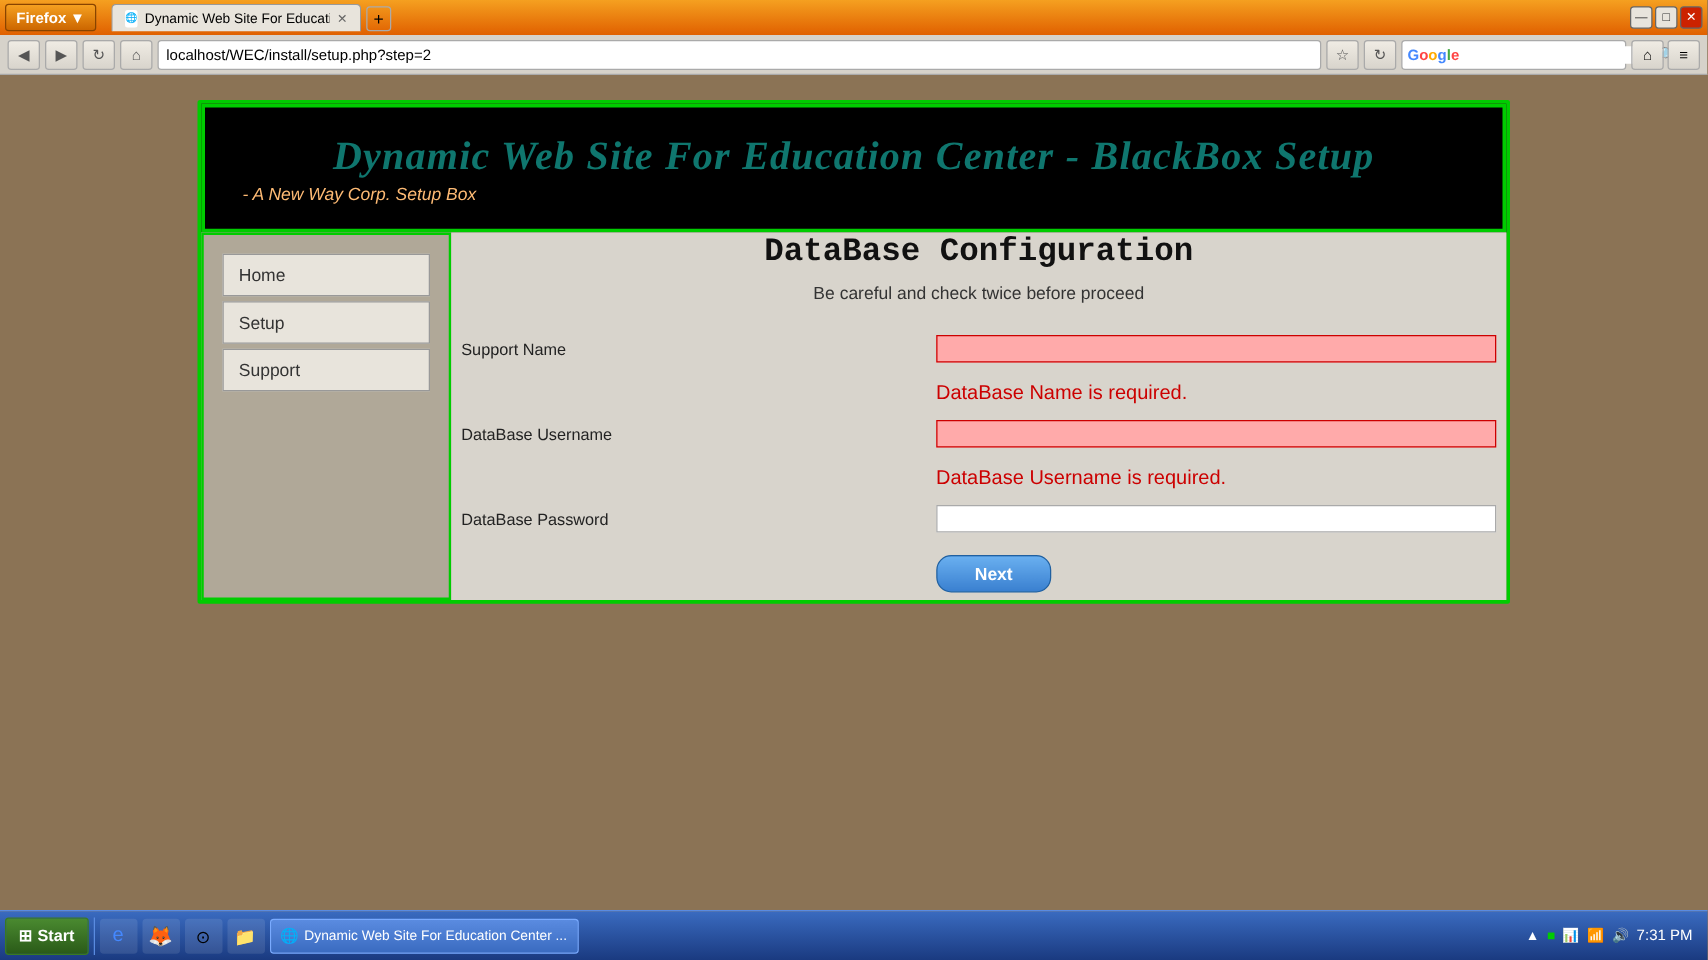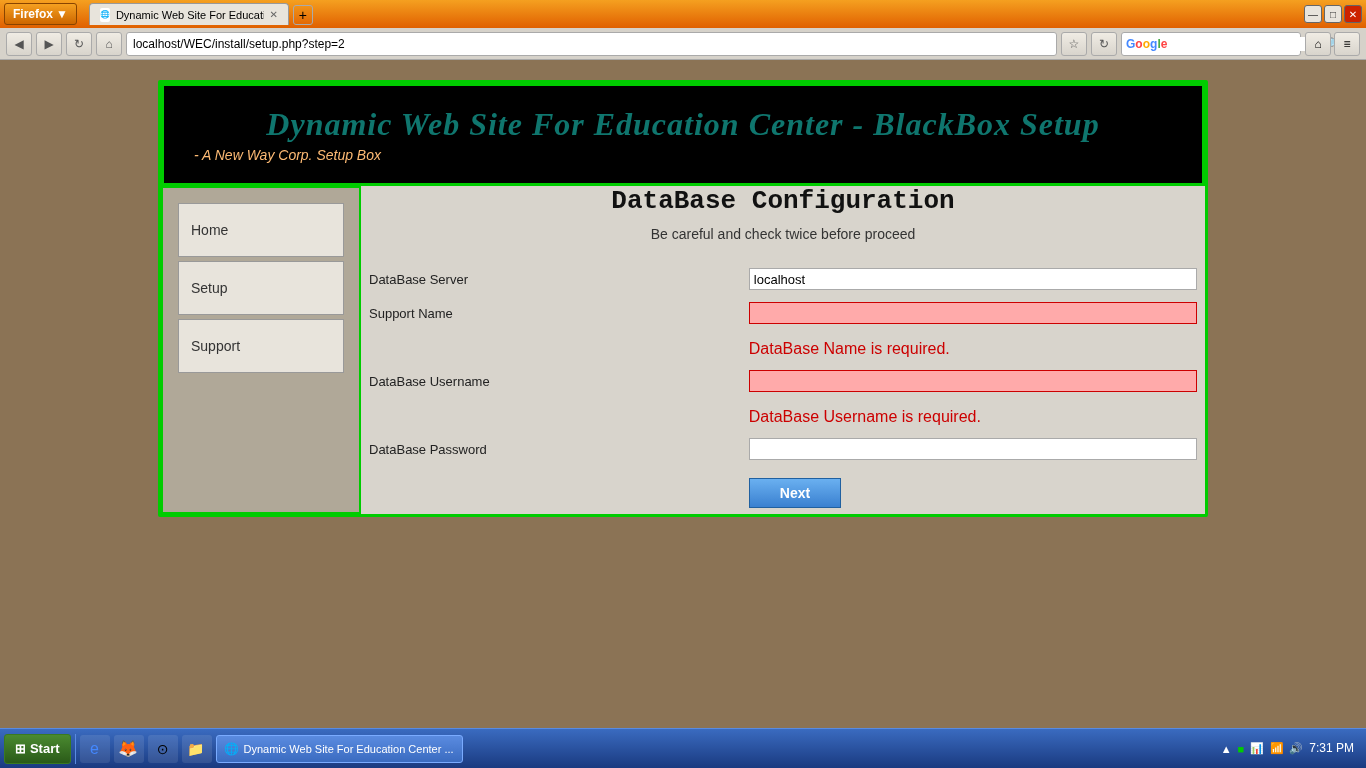--- a/index.html
+++ b/index.html
@@ -218,21 +218,21 @@
       width: 200px;
       background: #b0a898;
       padding: 15px;
       border: 2px solid #00cc00;
       flex-shrink: 0;
     }
 
     .nav-item {
       background: #e8e4dc;
       border: 1px solid #999;
-      padding: 18px 12px;
+      padding: 8px 12px;
       margin-bottom: 4px;
       cursor: pointer;
       font-size: 14px;
       color: #333;
     }
 
     
     .main-content {
       flex: 1;
       background: #d8d4cc;
@@ -292,21 +292,21 @@
 
     .error-msg {
       color: #cc0000;
       font-size: 16px;
       margin-top: 16px;
     }
 
     .next-btn {
       background: linear-gradient(to bottom, #6ab0f0, #3a80d0);
       border: 1px solid #2060a0;
-      border-radius: 0;
+      border-radius: 12px;
       color: white;
       font-size: 14px;
       font-weight: bold;
       padding: 6px 30px;
       cursor: pointer;
       margin-top: 6px;
     }
 
     
     .site-footer {
@@ -471,26 +471,20 @@
         </div>
       </div>
 
       <div class="main-content">
         <h1 class="page-title">DataBase Configuration</h1>
         <p class="subtitle-text">Be careful and check twice before proceed</p>
 
         <table class="config-table">
           <tbody>
 
-            <tr>
-              <td>DataBase Server</td>
-              <td>
-                <input class="form-input" type="text" value="localhost" style="">
-              </td>
-            </tr>
 
             <tr>
               <td>Support Name</td>
               <td>
                 <input class="form-input error" type="text" value="" style="">
                 <div class="error-msg">DataBase Name is required.</div>
               </td>
             </tr>
 
             <tr>

